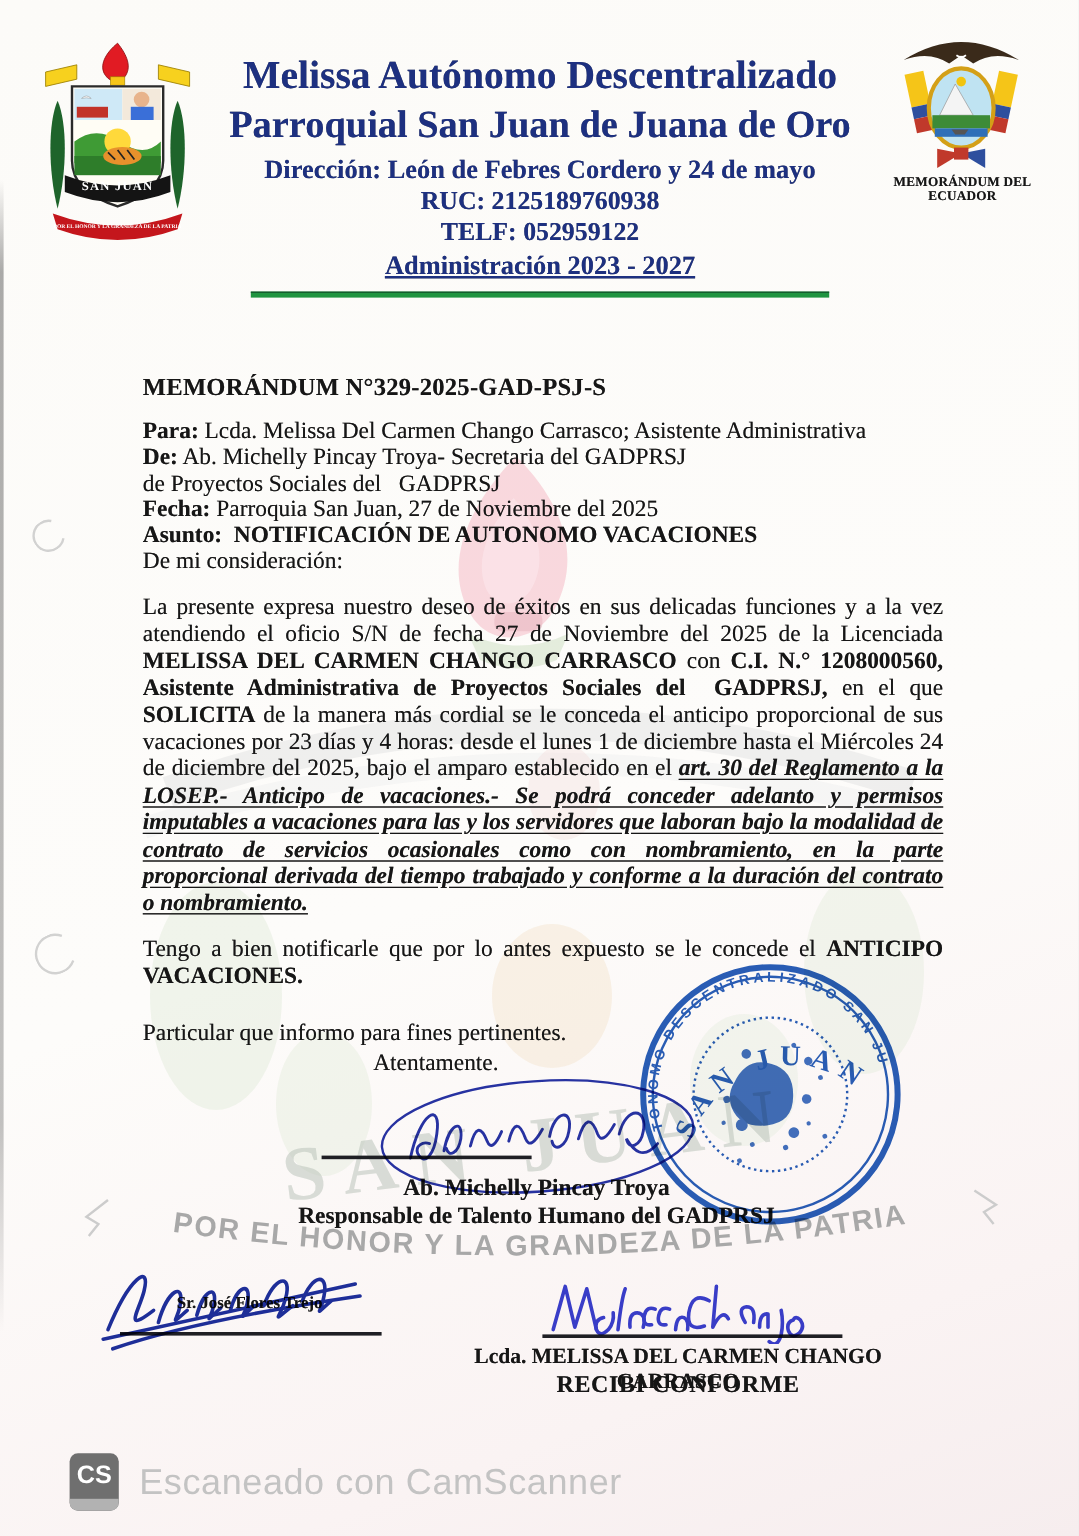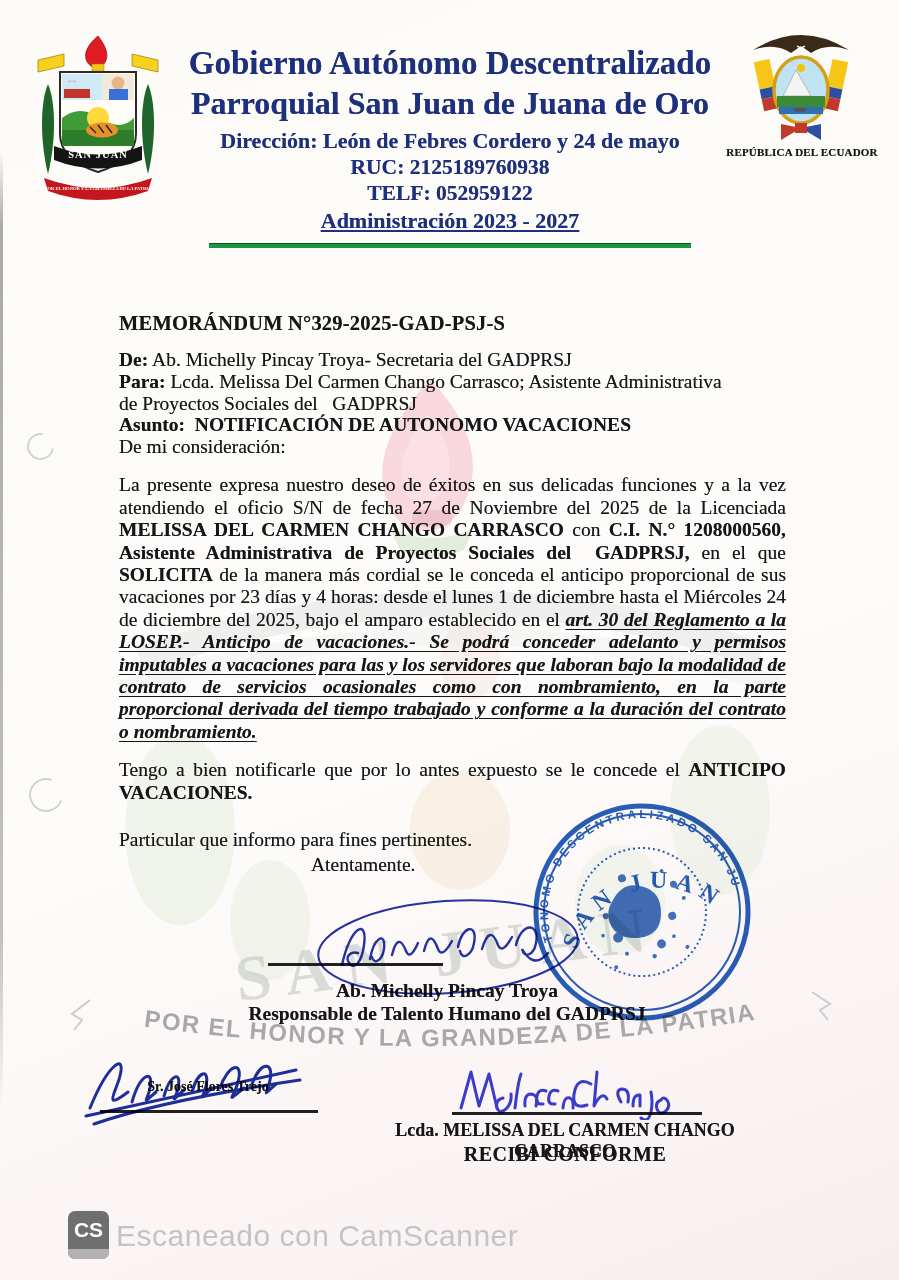--- a/index.html
+++ b/index.html
@@ -41,21 +41,21 @@
   .ink{mix-blend-mode:multiply;}
   .sig-rule{height:2.5px;background:#1f1f24;}
   .cname{text-align:center;font-weight:700;}
   .main-name{left:257px;top:980px;width:380px;font-size:19.5px;}
   .main-role{left:227px;top:1003px;width:440px;font-size:19.5px;}
   .auth-name{left:88px;top:1079px;width:240px;font-size:14px;}
   .auth-status{left:88px;top:1141px;width:240px;font-size:20px;letter-spacing:.5px;}
   .recv-name{left:345px;top:1120px;width:440px;font-size:18px;}
   .recv-status{left:345px;top:1143px;width:440px;font-size:20px;letter-spacing:.5px;}
   
-  .cs-badge{left:68px;top:1211px;width:41px;height:48px;background:#6f6f6f;border-radius:7px;overflow:hidden;}
+  .cs-badge{left:58px;top:1211px;width:41px;height:48px;background:#6f6f6f;border-radius:7px;overflow:hidden;}
   .cs-badge .cs-txt{display:block;text-align:center;color:#fff;font-family:"Liberation Sans","DejaVu Sans",sans-serif;
     font-weight:700;font-size:21px;line-height:37px;}
   .cs-badge .cs-strip{position:absolute;left:0;bottom:0;width:100%;height:10px;background:#b2b2b2;}
   .scan-note{left:116px;top:1219px;font-family:"Liberation Sans","DejaVu Sans",sans-serif;
     font-size:30px;color:#c3c3c3;letter-spacing:.5px;}
   svg{display:block;}
 </style>
 </head>
 <body>
 
@@ -131,37 +131,38 @@
     <ellipse cx="68" cy="62" rx="27" ry="33" fill="#bfe3f2" stroke="#d4a017" stroke-width="3.5"></ellipse>
     <polygon points="50,68 63,42 78,68" fill="#f4f4f4" stroke="#999" stroke-width="0.6"></polygon>
     <circle cx="68" cy="40" r="4" fill="#f1c40f"></circle>
     <rect x="44" y="68" width="48" height="11" fill="#3d8b37"></rect>
     <rect x="46" y="79" width="44" height="7" fill="#2f6fb8"></rect>
     <path d="M60,80 h14 l-3,4 h-8 z" fill="#555"></path>
     <polygon points="48,96 68,100 48,112" fill="#c0392b"></polygon>
     <polygon points="88,96 68,100 88,112" fill="#2e4f9e"></polygon>
     <rect x="62" y="95" width="12" height="10" fill="#c0392b"></rect>
   </svg>
-  <div class="abs emblem-caption doc-text">REPÚBLICA DEL ECUADOR</div>
+  <div class="abs emblem-caption doc-text">MEMORÁNDUM DEL ECUADOR</div>
 
   <div class="abs hdr-center">
-    <div class="h1 doc-text">Gobierno Autónomo Descentralizado</div>
+    <div class="h1 doc-text">Melissa Autónomo Descentralizado</div>
     <div class="h2 doc-text">Parroquial San Juan de Juana de Oro</div>
     <div class="h3 doc-text">Dirección: León de Febres Cordero y 24 de mayo</div>
     <div class="h4 doc-text">RUC: 2125189760938</div>
     <div class="h5 doc-text">TELF: 052959122</div>
     <div class="h6 doc-text">Administración 2023 - 2027</div>
   </div>
   <div class="abs hdr-rule"></div>
 
   <div class="abs memo doc-text" style="z-index:1;">
     <div class="memo-title">MEMORÁNDUM N°329-2025-GAD-PSJ-S</div>
+    <div class="meta-line"><span class="lbl">Para:</span> <span>Lcda. Melissa Del Carmen Chango Carrasco; Asistente Administrativa</span></div>
     <div class="meta-line"><span class="lbl">De:</span> <span>Ab. Michelly Pincay Troya- Secretaria del GADPRSJ</span></div>
-    <div class="meta-line"><span class="lbl">Para:</span> <span>Lcda. Melissa Del Carmen Chango Carrasco; Asistente Administrativa</span></div>
     <div class="meta-line">de Proyectos Sociales del&nbsp;&nbsp; GADPRSJ</div>
+    <div class="meta-line"><span class="lbl">Fecha:</span> <span>Parroquia San Juan, 27 de Noviembre del 2025</span></div>
     <div class="meta-line"><span class="lbl">Asunto:</span>&nbsp; <span class="subj">NOTIFICACIÓN DE AUTONOMO VACACIONES</span></div>
     <div class="meta-line">De mi consideración:</div>
     <div class="body-p"><span class="s-n">La presente expresa nuestro deseo de éxitos en sus delicadas funciones y a la vez atendiendo el oficio S/N de fecha 27 de Noviembre del 2025 de la Licenciada </span><span class="s-b">MELISSA DEL CARMEN CHANGO CARRASCO</span><span class="s-n"> con </span><span class="s-b">C.I. N.° 1208000560, Asistente Administrativa de Proyectos Sociales del&nbsp; GADPRSJ,</span><span class="s-n"> en el que </span><span class="s-b">SOLICITA</span><span class="s-n"> de la manera más cordial se le conceda el anticipo proporcional de sus vacaciones por 23 días y 4 horas: desde el lunes 1 de diciembre hasta el Miércoles 24 de diciembre del 2025, bajo el amparo establecido en el </span><span class="s-iu">art. 30 del Reglamento a la LOSEP.- Anticipo de vacaciones.- Se podrá conceder adelanto y permisos imputables a vacaciones para las y los servidores que laboran bajo la modalidad de contrato de servicios ocasionales como con nombramiento, en la parte proporcional derivada del tiempo trabajado y conforme a la duración del contrato o nombramiento.</span></div>
     <div class="closing-p"><span class="s-n">Tengo a bien notificarle que por lo antes expuesto se le concede el </span><span class="s-b">ANTICIPO VACACIONES.</span></div>
     <div class="particular">Particular que informo para fines pertinentes.</div>
     <div class="atentamente">Atentamente.</div>
   </div>
 
   <svg class="abs ink" style="left:312px;top:893px;z-index:3;" width="272" height="108" viewBox="0 0 272 108">
     <g stroke="#2733a6" fill="none" stroke-linecap="round">

